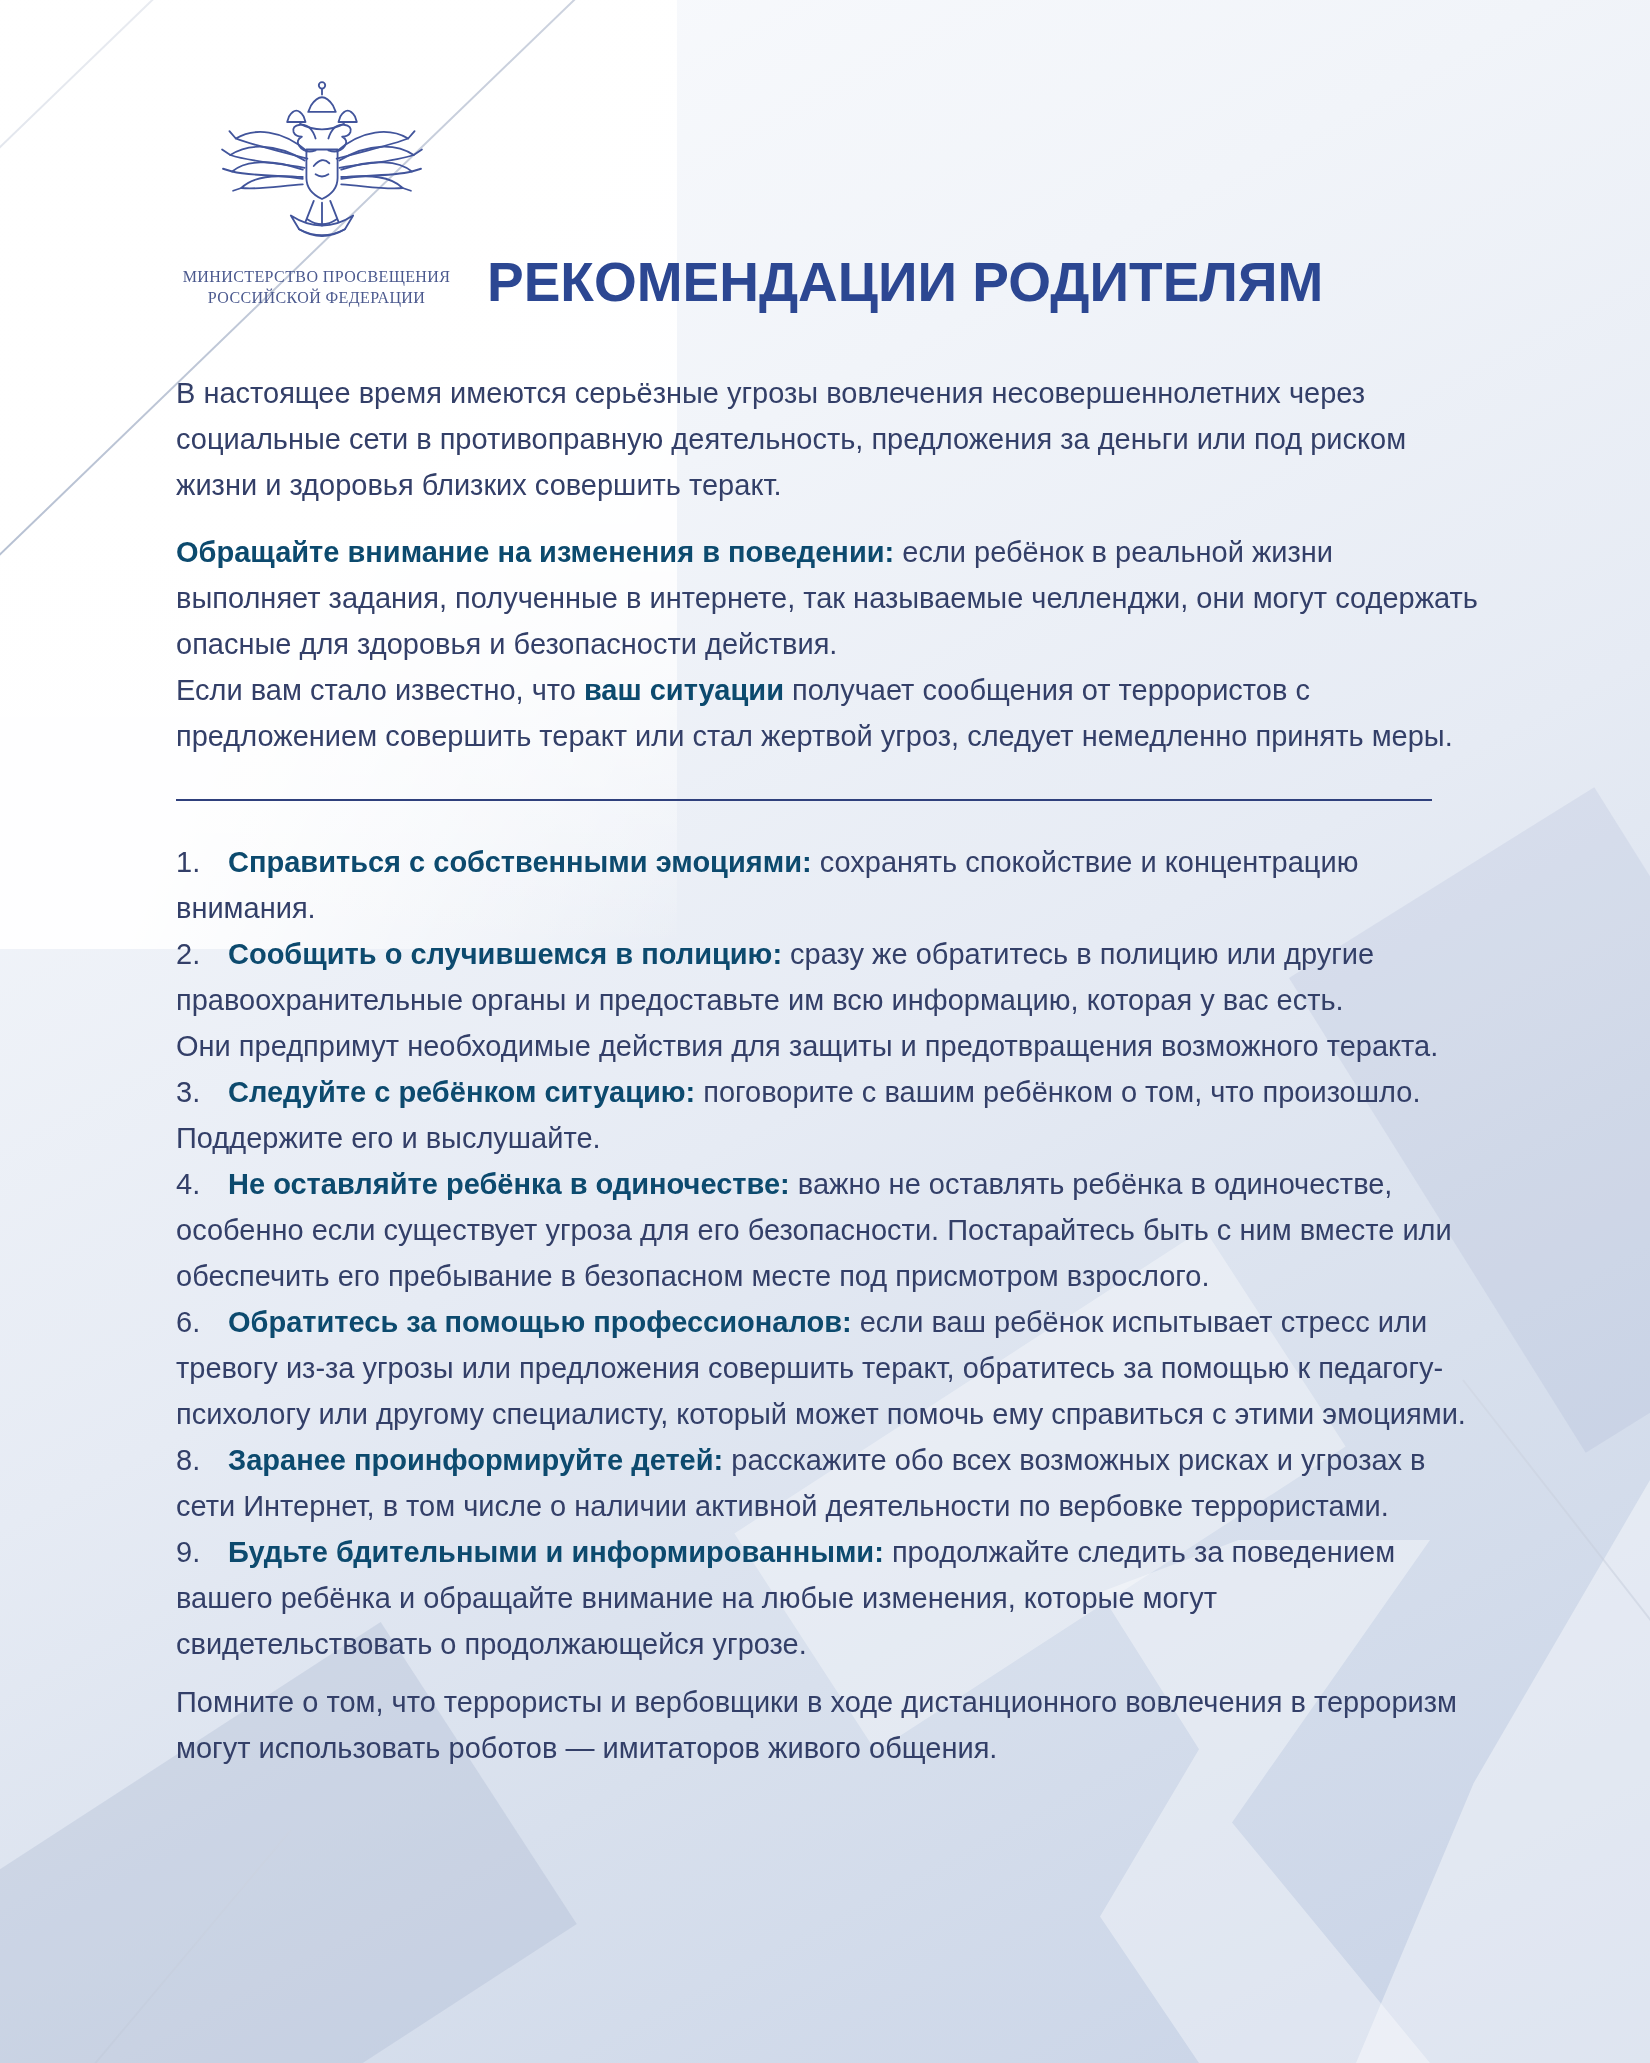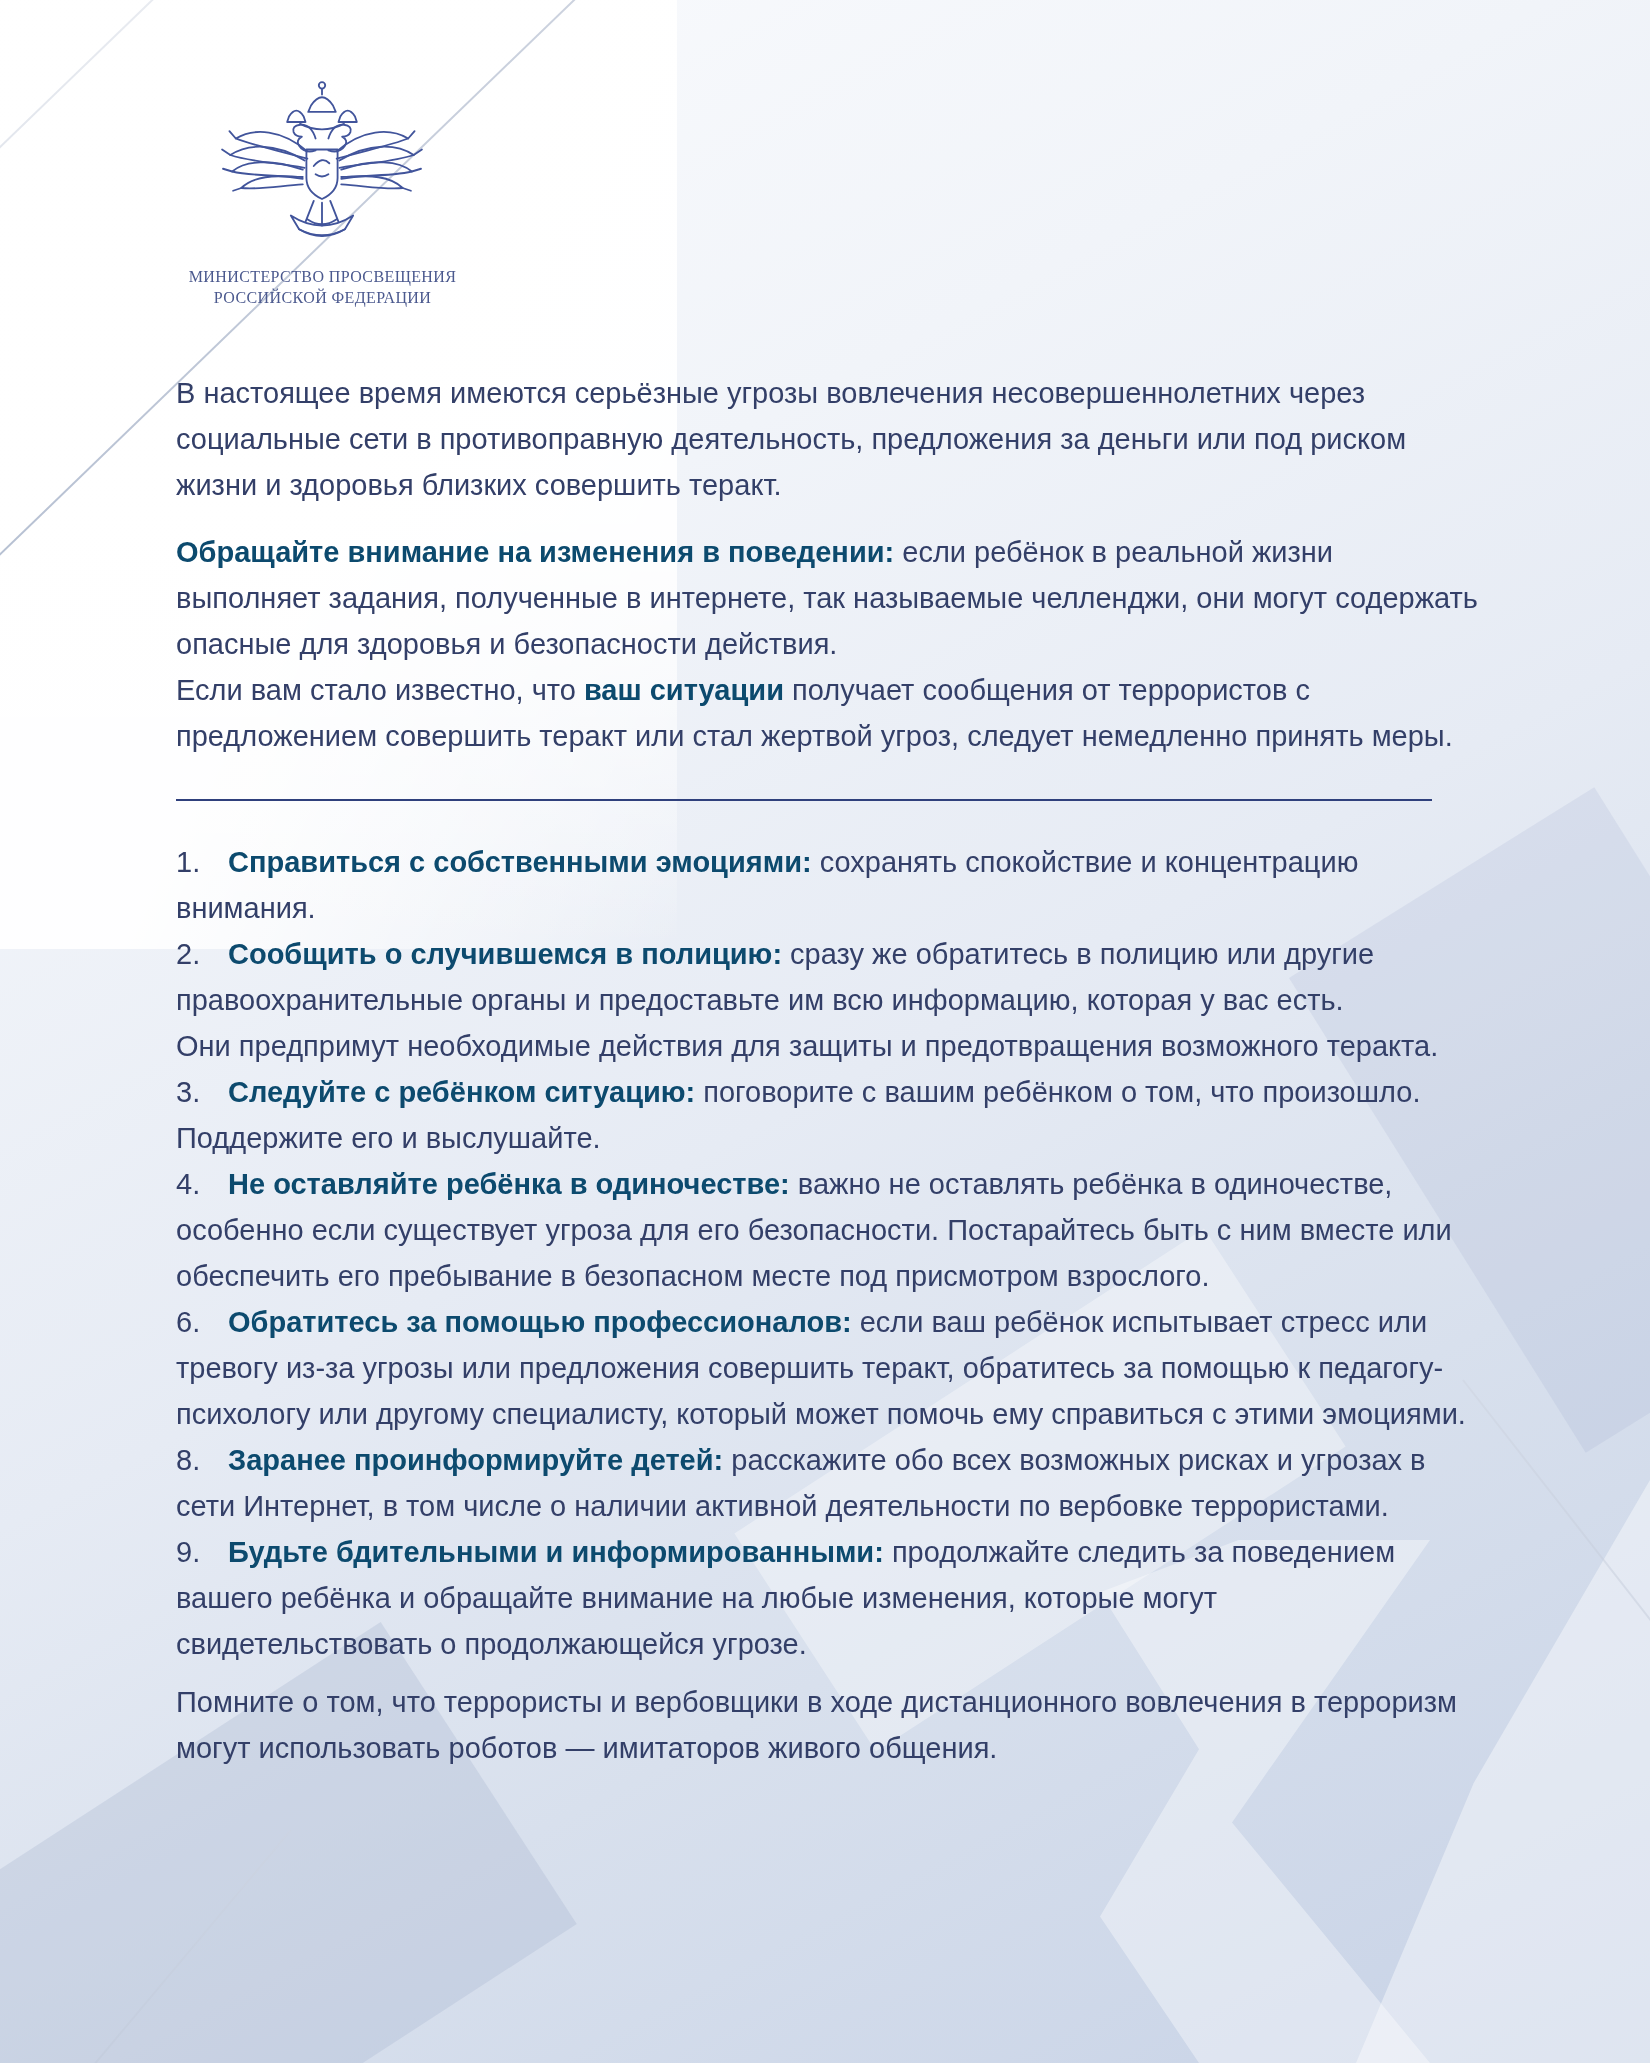--- a/index.html
+++ b/index.html
@@ -31,21 +31,21 @@
     clip-path:polygon(42% 0, 100% 0, 40% 54%, 100% 100%, 30% 100%, 0 72%, 30% 40%, 0 10%); }
   .band-right { right:-120px; top:840px; width:360px; height:560px;
     background:rgba(148,163,196,.16); transform:rotate(-32deg); }
   .band-bl { left:-220px; top:1800px; width:760px; height:360px;
     background:rgba(164,178,206,.30); transform:rotate(-33deg); }
   .band-soft { left:760px; top:1360px; width:560px; height:260px;
     background:rgba(255,255,255,.35); transform:rotate(-33deg); }
   
   .header { position:relative; height:340px; z-index:2; }
   .emblem { position:absolute; left:212px; top:78px; width:220px; text-align:center; }
-  .ministry { position:absolute; left:130px; top:266px; width:385px; text-align:center;
+  .ministry { position:absolute; left:124px; top:266px; width:385px; text-align:center;
     font-family:"Liberation Serif","DejaVu Serif",serif;
     font-size:16px; line-height:21px; letter-spacing:.4px; color:#4b598e; }
   .title { position:absolute; left:487px; top:250px;
     font-size:55px; font-weight:800; letter-spacing:0;
     color:#2c4792; white-space:nowrap; }
   
   .content { position:relative; z-index:2; padding:30px 170px 0 176px;
     font-size:29px; line-height:46px; }
   .content b { font-weight:700; color:#0c4a6e; }
   .para { margin-bottom:21px; }
@@ -105,20 +105,21 @@
 
           <path d="M86,150 q34,22 68,0 l-9,15 q-25,15 -50,0 z"></path>
           <path d="M95,165 q25,13 50,0"></path>
         </g>
       </svg>
     </div>
     <div class="ministry">
       <span>МИНИСТЕРСТВО ПРОСВЕЩЕНИЯ</span><br>
       <span>РОССИЙСКОЙ ФЕДЕРАЦИИ</span>
     </div>
+    <h1 class="title">РЕКОМЕНДАЦИИ РОДИТЕЛЯМ</h1>
   </div>
 
   <div class="content">
 
     <p class="para">В настоящее время имеются серьёзные угрозы вовлечения несовершеннолетних через социальные сети в противоправную деятельность, предложения за деньги или под риском жизни и здоровья близких совершить теракт.</p>
 
     <p class="para tight"><b>Обращайте внимание на изменения в поведении:</b><span> если ребёнок в реальной жизни выполняет задания, полученные в интернете, так называемые челленджи, они могут содержать опасные для здоровья и безопасности действия.</span></p>
     <p class="para tight"><span>Если вам стало известно, что </span><b>ваш ситуации</b><span> получает сообщения от террористов с предложением совершить теракт или стал жертвой угроз, следует немедленно принять меры.</span></p>
 
     <div class="divider"></div>

